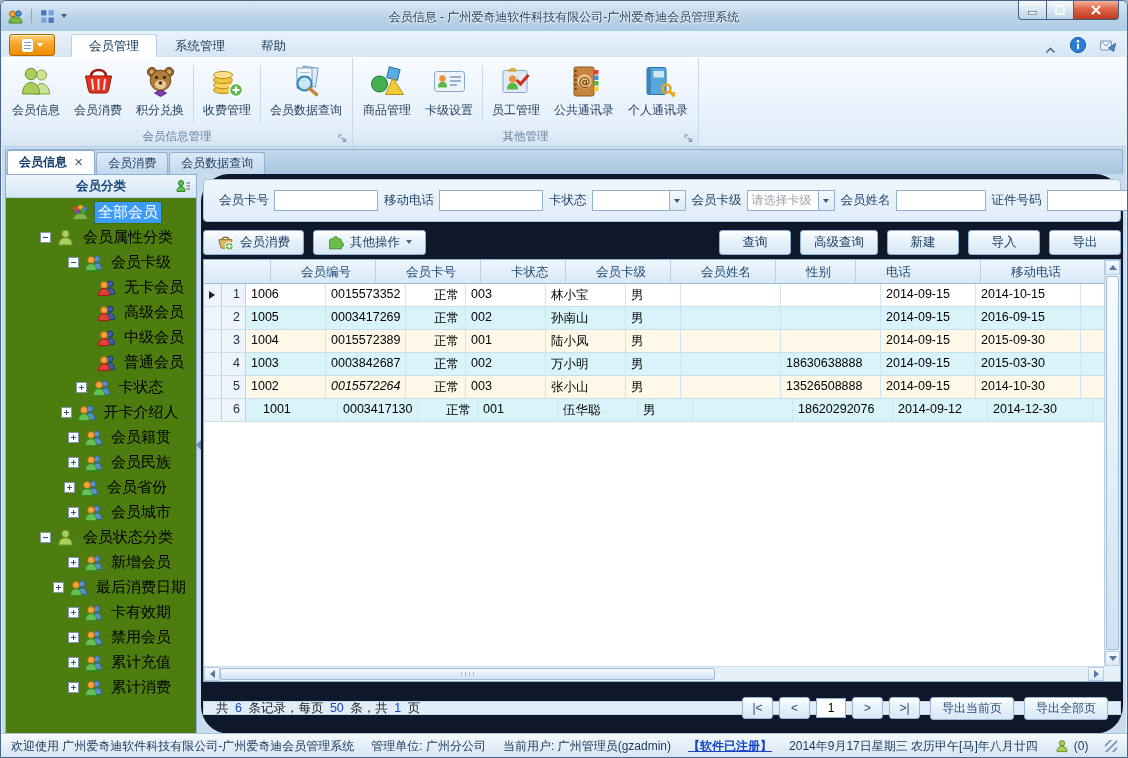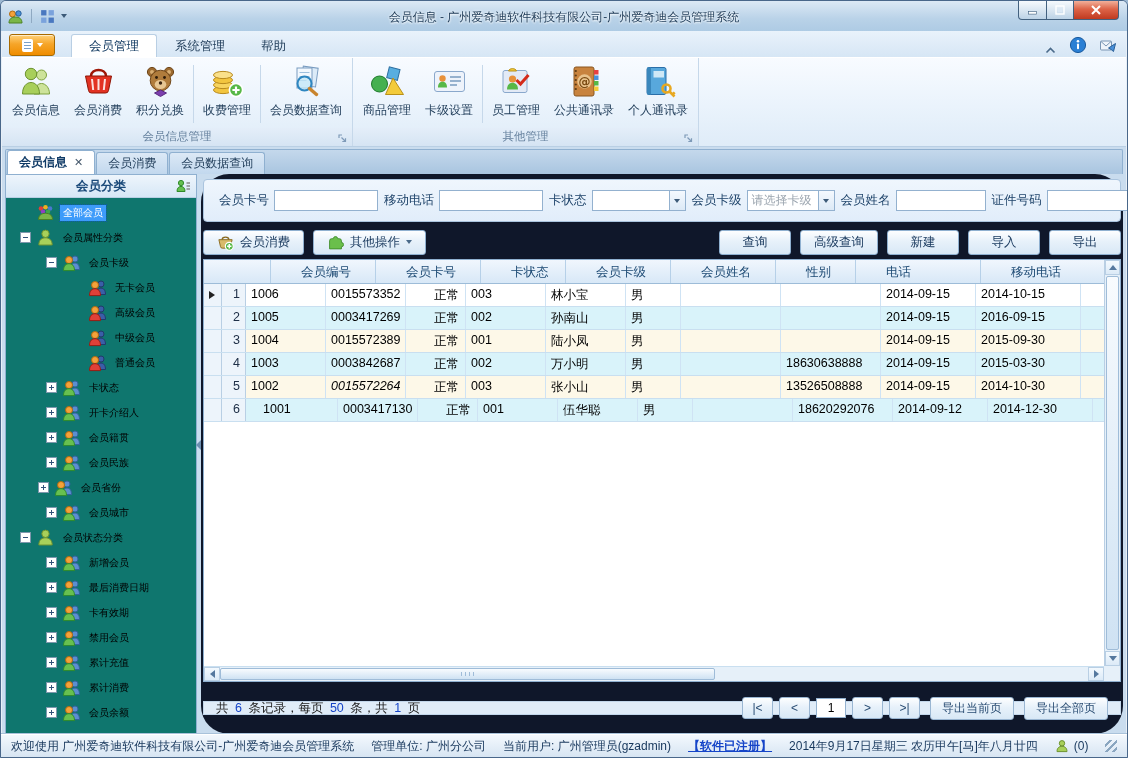--- a/index.html
+++ b/index.html
@@ -50,26 +50,26 @@
   .rgroup-fill{flex:1;border-right:none;}
   
   .doctabs{position:absolute;top:148px;left:4px;right:4px;height:25px;display:flex;align-items:flex-end;
     background:linear-gradient(#c4d8ec,#a9c5e0);border:1px solid #8fb0d0;border-bottom:none;border-radius:2px 2px 0 0;padding:0 0 0 1px;}
   .dtab{height:22px;margin-right:1px;padding:0 11px;display:flex;align-items:center;gap:7px;font-size:12px;color:#1d3a57;
     background:linear-gradient(#dcE9f6,#c2d8ee);border:1px solid #8fb0d0;border-bottom:none;border-radius:3px 3px 0 0;}
   .dtab.active{height:24px;background:#fff;font-weight:bold;color:#0f3a66;}
   .dtab .x{font-size:11px;color:#44576b;font-weight:bold;line-height:1;}
   
   .main{position:absolute;top:173px;left:4px;right:4px;bottom:23px;background:#c9dcee;}
-  .treepanel{position:absolute;left:0;top:0;bottom:0;width:192px;background:#0f766e;border:1px solid #8fb0d0;}
+  .treepanel{position:absolute;left:0;top:0;bottom:0;width:192px;background:#4d7c0f;border:1px solid #8fb0d0;}
   .tree-hdr{height:23px;background:linear-gradient(#eef5fc,#d6e7f6);border-bottom:1px solid #b9cfe4;position:relative;
     display:flex;align-items:center;justify-content:center;font-weight:bold;font-size:12.5px;color:#1b4a7a;}
   .tree-hdr .ic16{position:absolute;right:5px;top:3px;width:16px;height:16px;}
   .treelist{position:absolute;top:24px;left:0;right:0;bottom:0;overflow:hidden;padding-top:1px;}
-  .titem{height:25px;display:flex;align-items:center;font-size:10px;color:#000;white-space:nowrap;}
+  .titem{height:25px;display:flex;align-items:center;font-size:15px;color:#000;white-space:nowrap;justify-content:center;}
   .exp{width:11px;height:11px;border:1px solid #7e97ad;background:#fff;position:relative;flex:none;margin-right:5px;}
   .exp::before{content:"";position:absolute;left:2px;right:2px;top:4px;height:1px;background:#33527a;}
   .exp.plus::after{content:"";position:absolute;top:2px;bottom:2px;left:4px;width:1px;background:#33527a;}
   .exp.none{visibility:hidden;}
   .ticon{width:19px;height:19px;flex:none;margin-right:5px;}
   .tlabel{padding:1px 3px;}
   .tlabel.sel{background:#3d9bfa;color:#fff;outline:1px dotted #0e5aa8;}
   .splitter-arrow{position:absolute;left:191px;top:266px;width:0;height:0;
     border-top:5px solid transparent;border-bottom:5px solid transparent;border-right:5px solid #6c8eb0;}
   
@@ -584,30 +584,20 @@
           <div class="titem" style="padding-left: 40px;">
             <span class="exp plus"></span>
             <span class="ticon"><svg viewBox="0 0 19 19">
                 <circle cx="13" cy="6" r="3" fill="#5b8fd0" stroke="#33639c"></circle>
                 <path d="M8.5 16.5c0-4.5 2-6.4 4.5-6.4s4.5 1.9 4.5 6.4z" fill="#5b8fd0" stroke="#33639c"></path>
                 <circle cx="7" cy="7" r="3.5" fill="#f4a23a" stroke="#b06a10"></circle>
                 <path d="M1.5 17.6c0-5 2.5-6.9 5.5-6.9s5.5 1.9 5.5 6.9z" fill="#67c050" stroke="#2f8a2a"></path>
               </svg></span>
             <span class="tlabel">累计消费</span>
           </div>
-          <div class="titem" style="padding-left: 40px;">
-            <span class="exp plus"></span>
-            <span class="ticon"><svg viewBox="0 0 19 19">
-                <circle cx="13" cy="6" r="3" fill="#5b8fd0" stroke="#33639c"></circle>
-                <path d="M8.5 16.5c0-4.5 2-6.4 4.5-6.4s4.5 1.9 4.5 6.4z" fill="#5b8fd0" stroke="#33639c"></path>
-                <circle cx="7" cy="7" r="3.5" fill="#f4a23a" stroke="#b06a10"></circle>
-                <path d="M1.5 17.6c0-5 2.5-6.9 5.5-6.9s5.5 1.9 5.5 6.9z" fill="#67c050" stroke="#2f8a2a"></path>
-              </svg></span>
-            <span class="tlabel">会员余额</span>
-          </div>
         </div>
     </div>
     <div class="splitter-arrow"></div>
 
     <div class="content">
 
       <div class="fbox" id="filter-box">
           <span class="flabel">会员卡号</span>
           <input class="finput" style="width: 104px;">
           <span class="flabel">移动电话</span>

